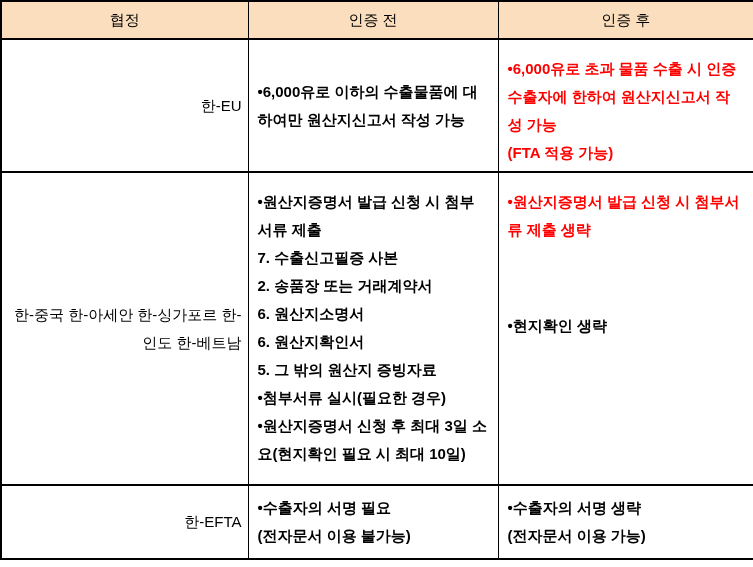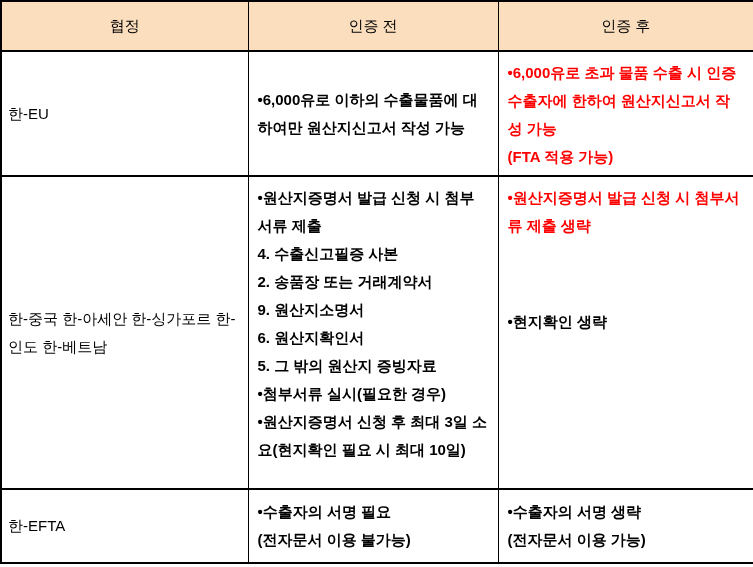--- a/index.html
+++ b/index.html
@@ -33,40 +33,40 @@
   col.c2 { width: 250px; }
   col.c3 { width: 256px; }
   th, td {
     border: 1px solid var(--border);
     font-size: 15px;
     overflow: hidden;
   }
   thead th {
     background: var(--header-bg);
     font-weight: normal;
-    height: 50px;
+    height: 38px;
     text-align: center;
     vertical-align: middle;
     border-bottom-width: 2px;
   }
   tbody td {
     border-top-width: 2px;
     border-bottom-width: 2px;
     line-height: 28px;
     word-break: break-all;
     vertical-align: middle;
   }
   td.agreement {
-    text-align: left;
+    text-align: right;
     vertical-align: middle;
     padding: 2px 6px;
     word-break: keep-all;
   }
   td.detail { padding: 4px 9px; }
-  td.v-top { vertical-align: top; padding-top: 7px; }
+  td.v-top { vertical-align: top; padding-top: 15px; }
   tr.row-eu    { height: 125px; }
   tr.row-multi { height: 313px; }
   tr.row-efta  { height: 74px; }
   p.item { margin: 0; font-weight: bold; }
   .highlight p.item, p.item.highlight {
     color: var(--highlight-red);
     font-weight: bold;
   }
   p.item.gap-before { margin-top: 68px; }
 </style>
@@ -95,23 +95,23 @@
         </td>
         <td class="detail v-top highlight">
           <p class="item">•6,000유로 초과 물품 수출 시 인증수출자에 한하여 원산지신고서 작성 가능</p>
           <p class="item">(FTA 적용 가능)</p>
         </td>
       </tr>
       <tr class="row-multi">
         <td class="agreement">한-중국 한-아세안 한-싱가포르 한-인도 한-베트남</td>
         <td class="detail v-top">
           <p class="item">•원산지증명서 발급 신청 시 첨부서류 제출</p>
-          <p class="item">4. 수출신고필증 사본</p>
+          <p class="item">7. 수출신고필증 사본</p>
           <p class="item">2. 송품장 또는 거래계약서</p>
-          <p class="item">9. 원산지소명서</p>
+          <p class="item">6. 원산지소명서</p>
           <p class="item">6. 원산지확인서</p>
           <p class="item">5. 그 밖의 원산지 증빙자료</p>
           <p class="item">•첨부서류 실시(필요한 경우)</p>
           <p class="item">•원산지증명서 신청 후 최대 3일 소요(현지확인 필요 시 최대 10일)</p>
         </td>
         <td class="detail v-top">
           <p class="item highlight">•원산지증명서 발급 신청 시 첨부서류 제출 생략</p>
           <p class="item gap-before">•현지확인 생략</p>
         </td>
       </tr>

